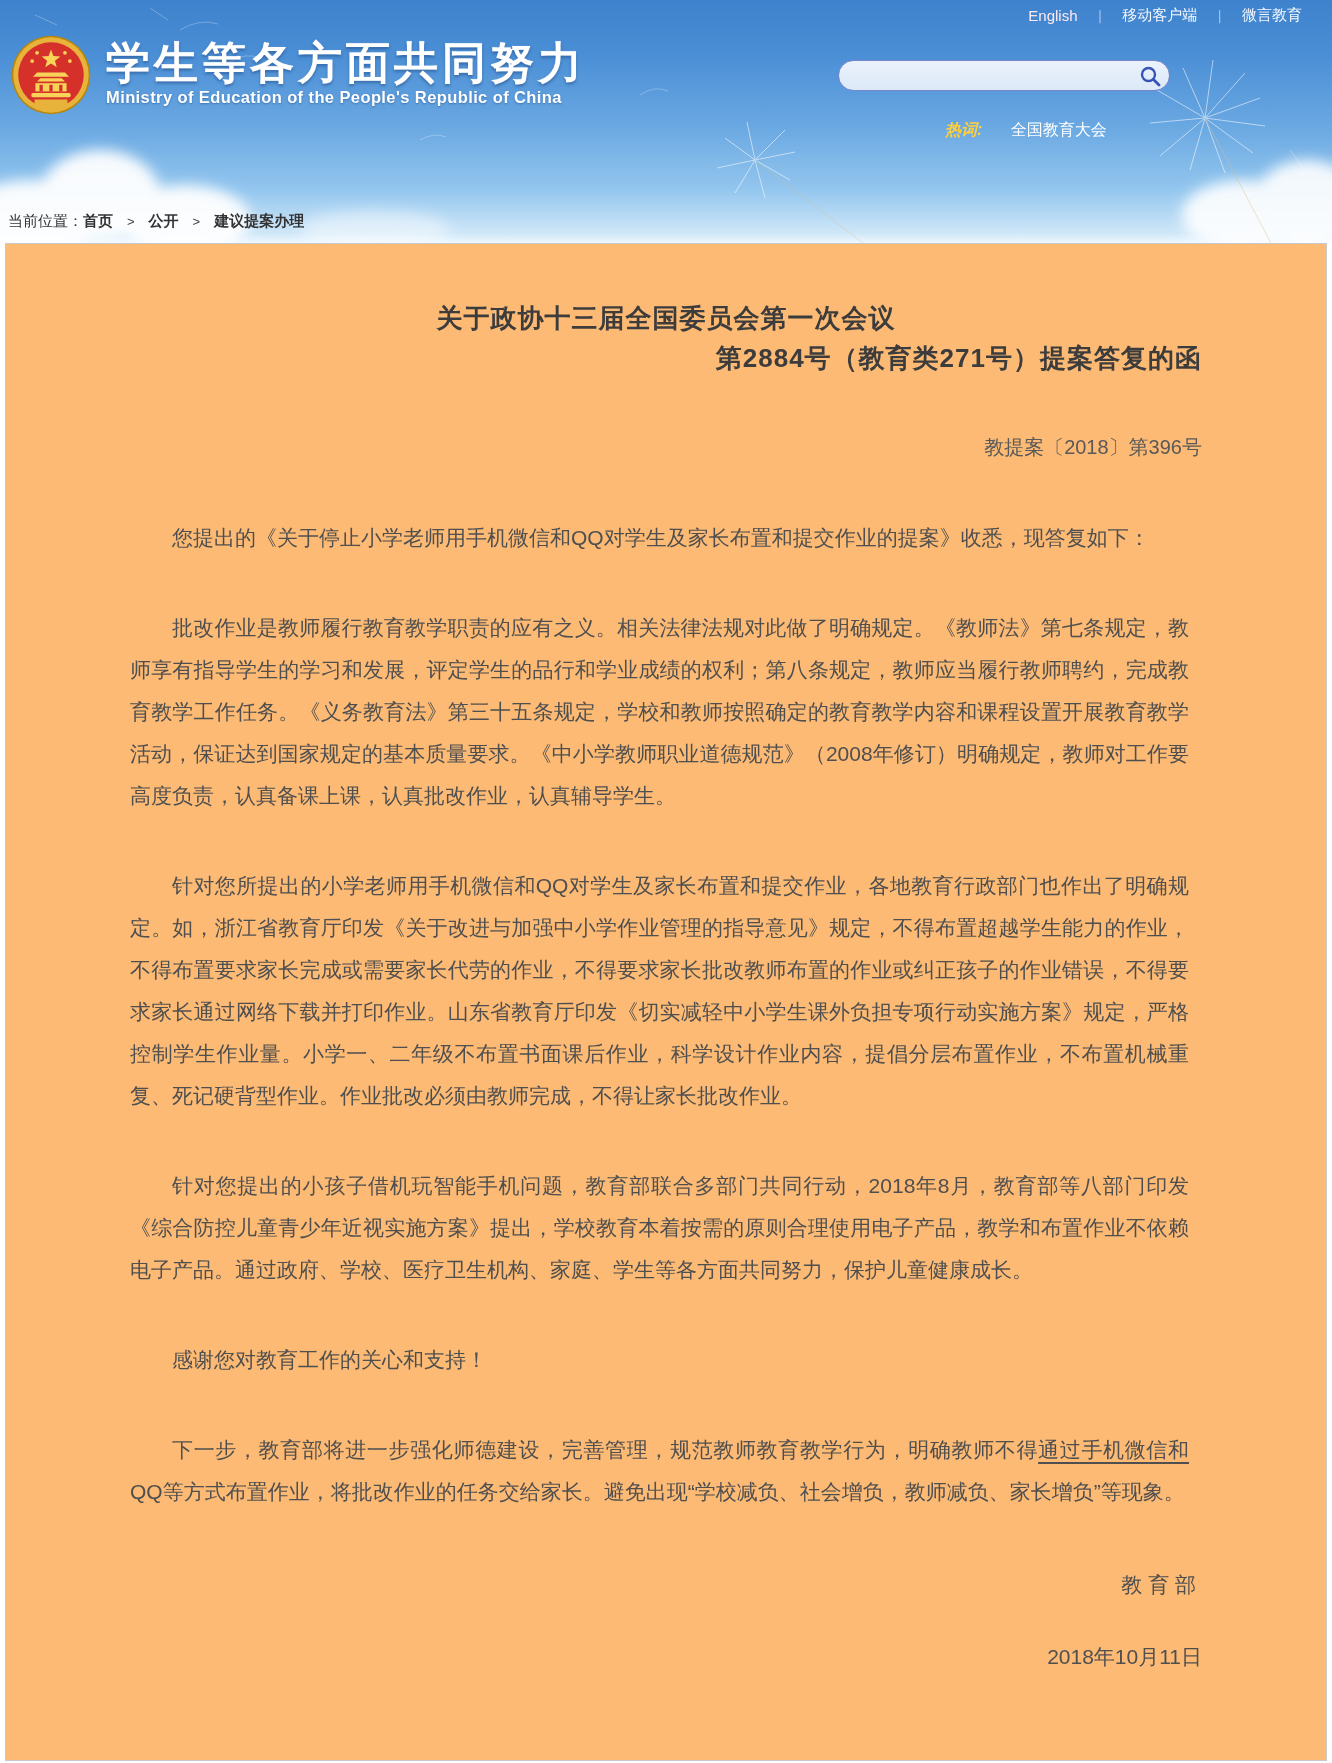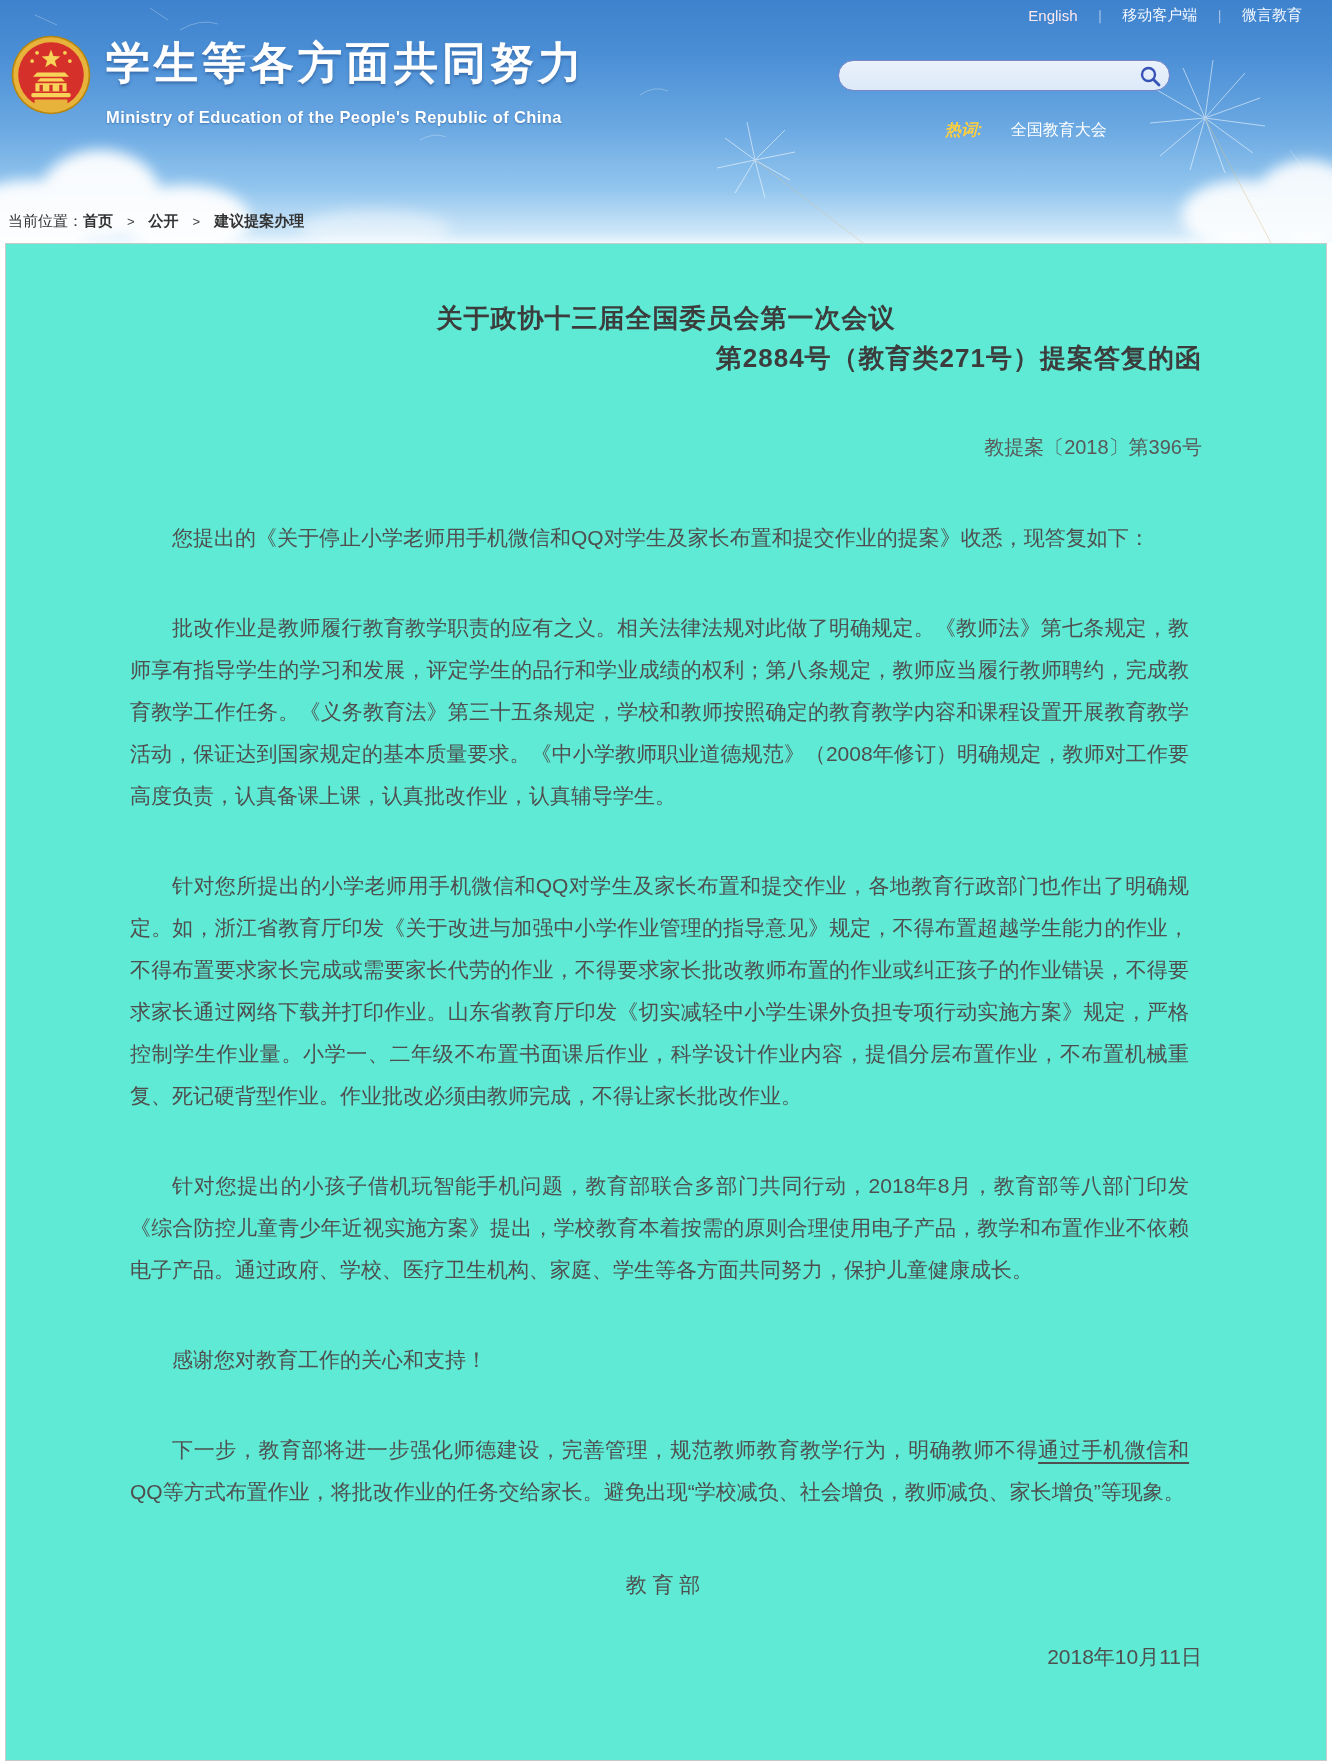--- a/index.html
+++ b/index.html
@@ -38,21 +38,21 @@
     display:flex; align-items:flex-start; cursor:pointer;
   }
   .emblem { width:82px; height:82px; margin-right:14px; }
   .site-title {
     color:#fff; font-weight:bold; font-size:44px; letter-spacing:4px;
     line-height:50px; margin-top:4px;
     text-shadow:0 2px 3px rgba(20,60,120,.5), 0 0 1px rgba(255,255,255,.6);
   }
   .site-subtitle {
     color:#fff; font-weight:bold; font-size:16.5px; letter-spacing:.4px;
-    margin-top:20px; text-shadow:0 1px 2px rgba(20,60,120,.45);
+    margin-top:0; text-shadow:0 1px 2px rgba(20,60,120,.45);
   }
 
   .top-links {
     position:absolute; top:6px; right:30px;
     color:#eef4ff; font-size:15px; display:flex; align-items:center;
   }
   .top-links a { color:#f4f8ff; text-decoration:none; cursor:pointer; }
   .top-links a.en { color:#ffe9f0; }
   .top-links .sep { margin:0 16px; color:#cdd9f2; font-size:13px; }
 
@@ -84,42 +84,42 @@
 
   .breadcrumb {
     position:absolute; left:8px; bottom:12px;
     font-size:15px; color:#333;
   }
   .breadcrumb a { color:#333; text-decoration:none; cursor:pointer;font-weight:bold; }
   .breadcrumb .bsep { margin:0 14px; color:#444; font-size:13px; }
 
   
   .content-box {
-    margin:0 5px; background:#5eead4;
+    margin:0 5px; background:#fdba74;
     border:1px solid #c9c9c9;
     min-height:1518px;
     padding:42px 124px 80px 124px;
   }
   .doc-title {
     text-align:center; font-weight:bold; color:#3c3c3c;
     font-size:26px; line-height:40px; letter-spacing:1px;
     margin-top:12px;
   }
   .doc-number {
     text-align:right; color:#595959; font-size:20px; margin-top:56px;
   }
   .doc-body p {
     margin:48px 13px 0 0;
     font-size:21px; line-height:42px; color:#4f4f4f;
     text-align:justify; text-indent:2em;
   }
   .doc-body p.first { margin-top:56px; }
   .u-seg { text-decoration:underline; text-underline-offset:5px; }
   .signature {
-    margin-top:58px; text-align:center;
+    margin-top:58px; text-align:right;
     font-size:21px; color:#4f4f4f; padding-right:6px;
   }
   .doc-date {
     margin-top:44px; text-align:right;
     font-size:21px; color:#4f4f4f;
   }
 </style>
 </head>
 <body>
 

